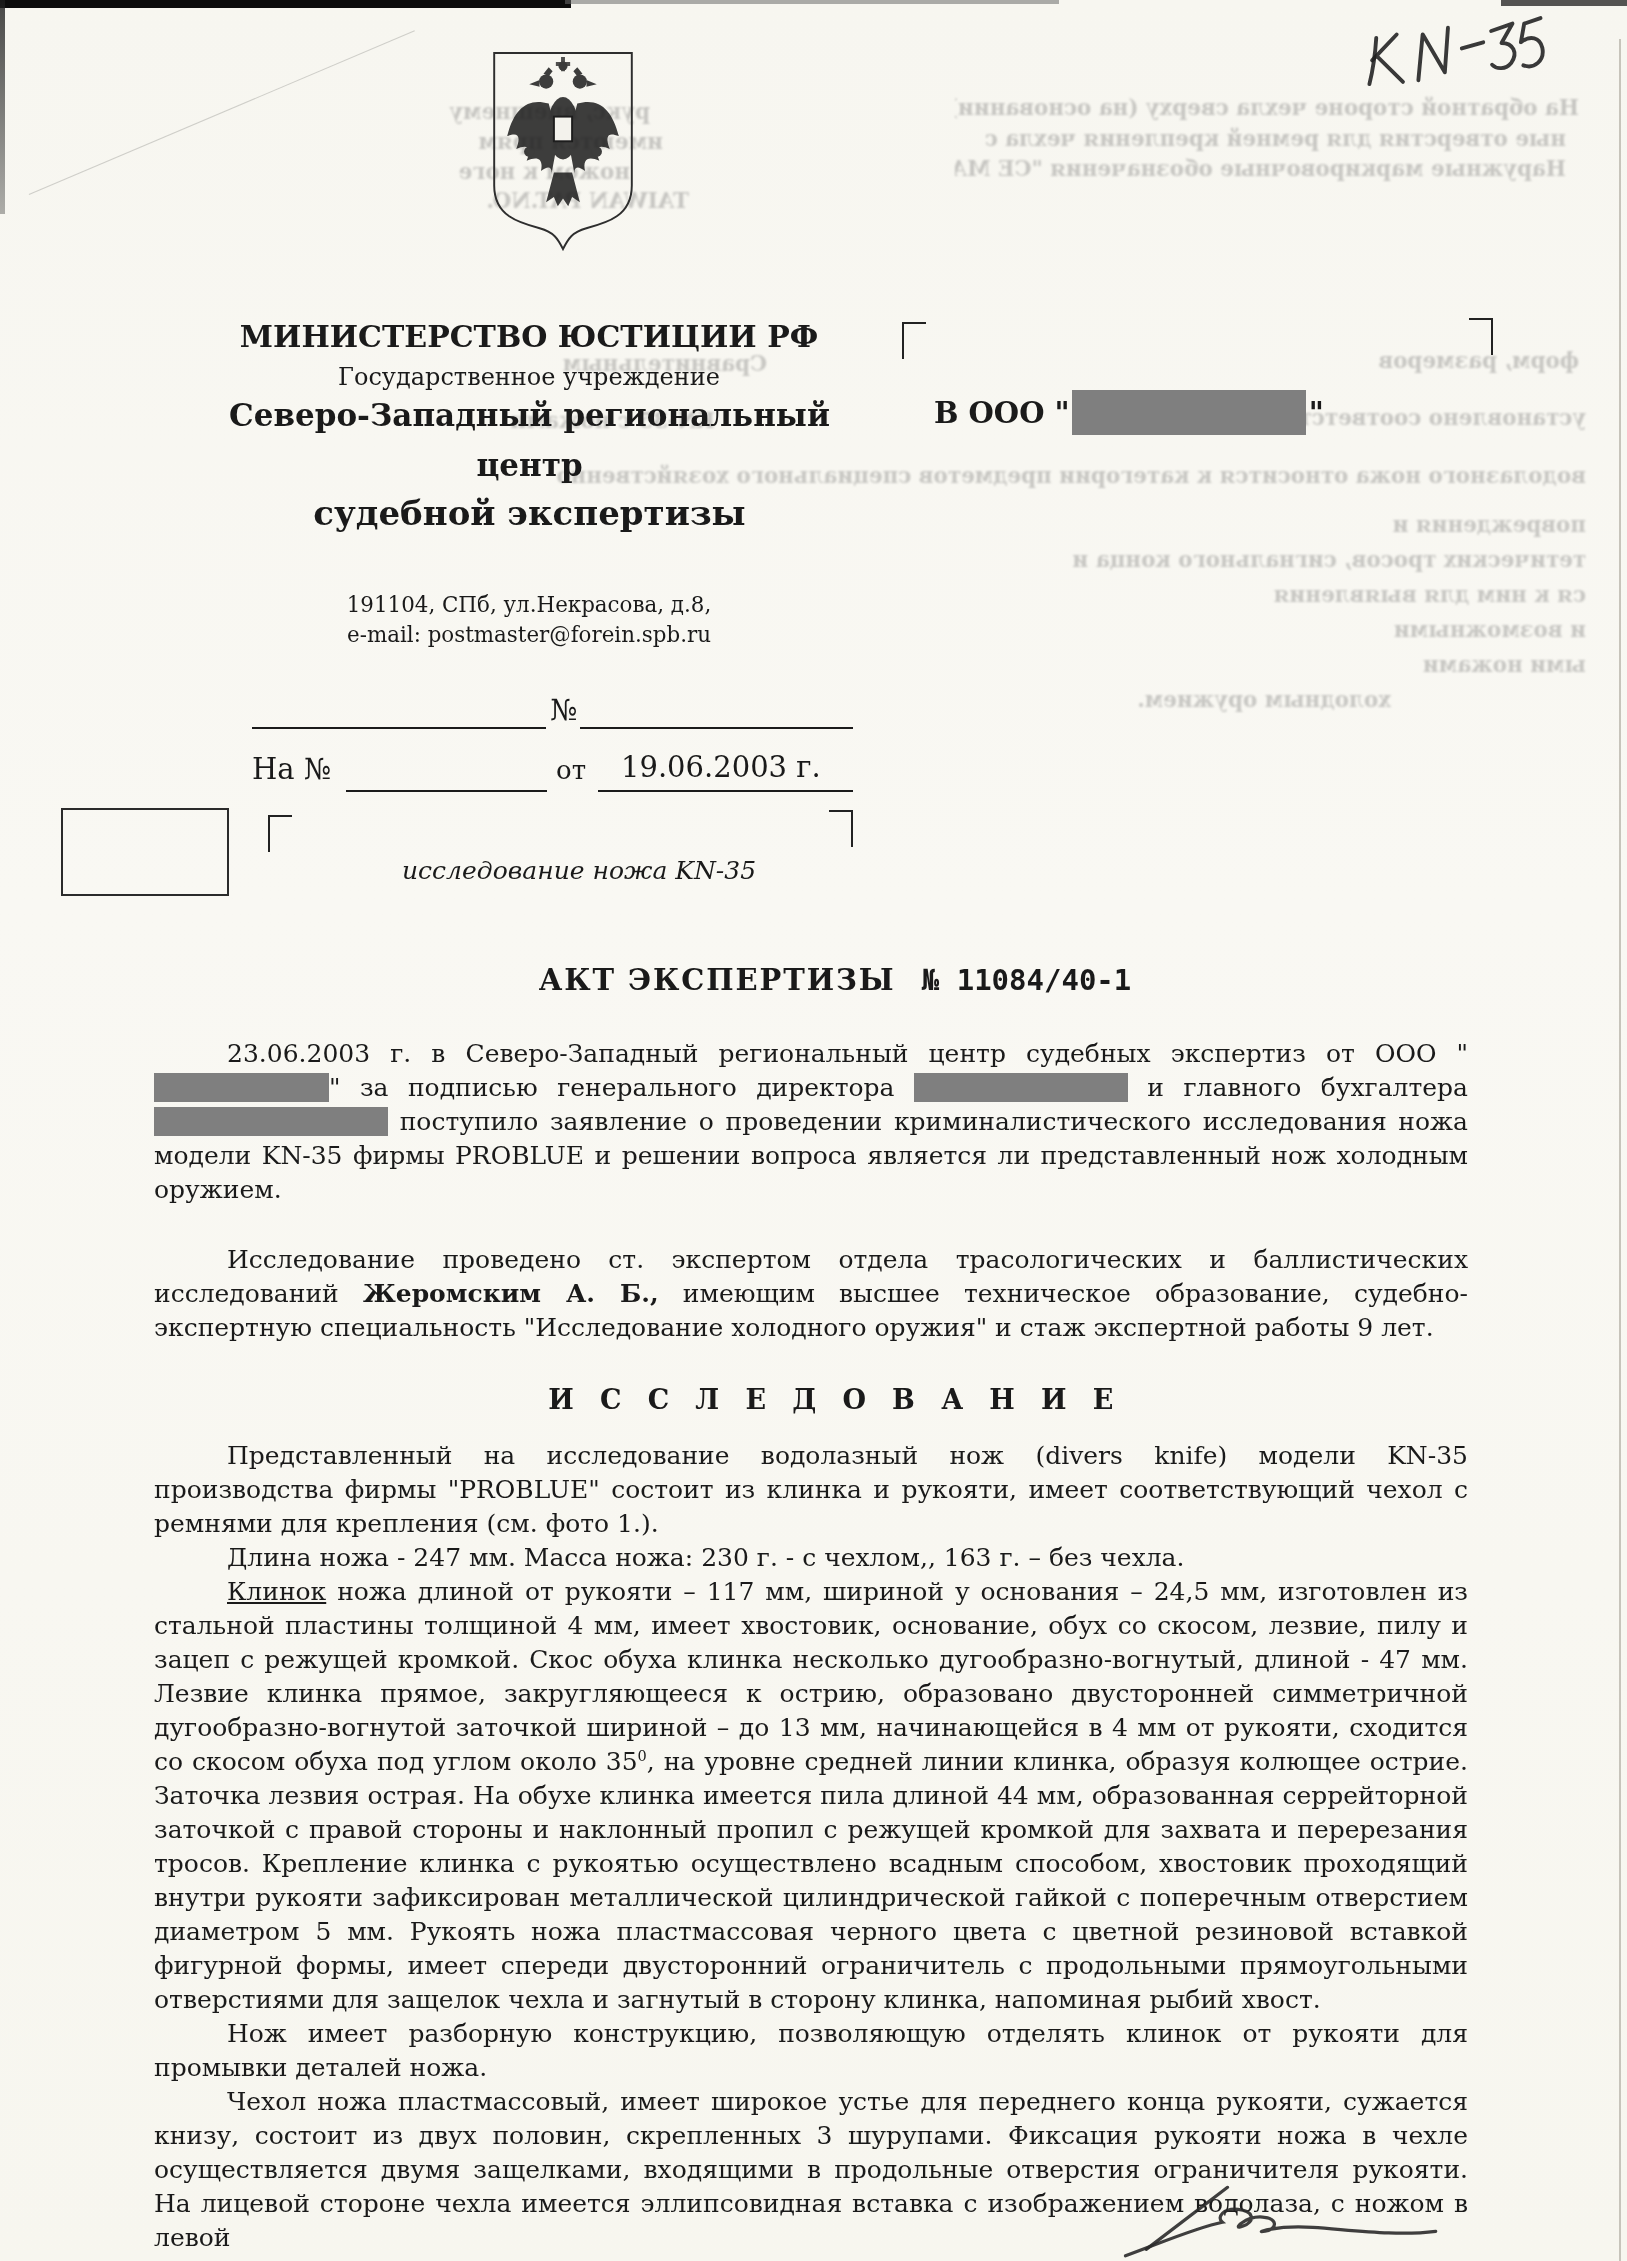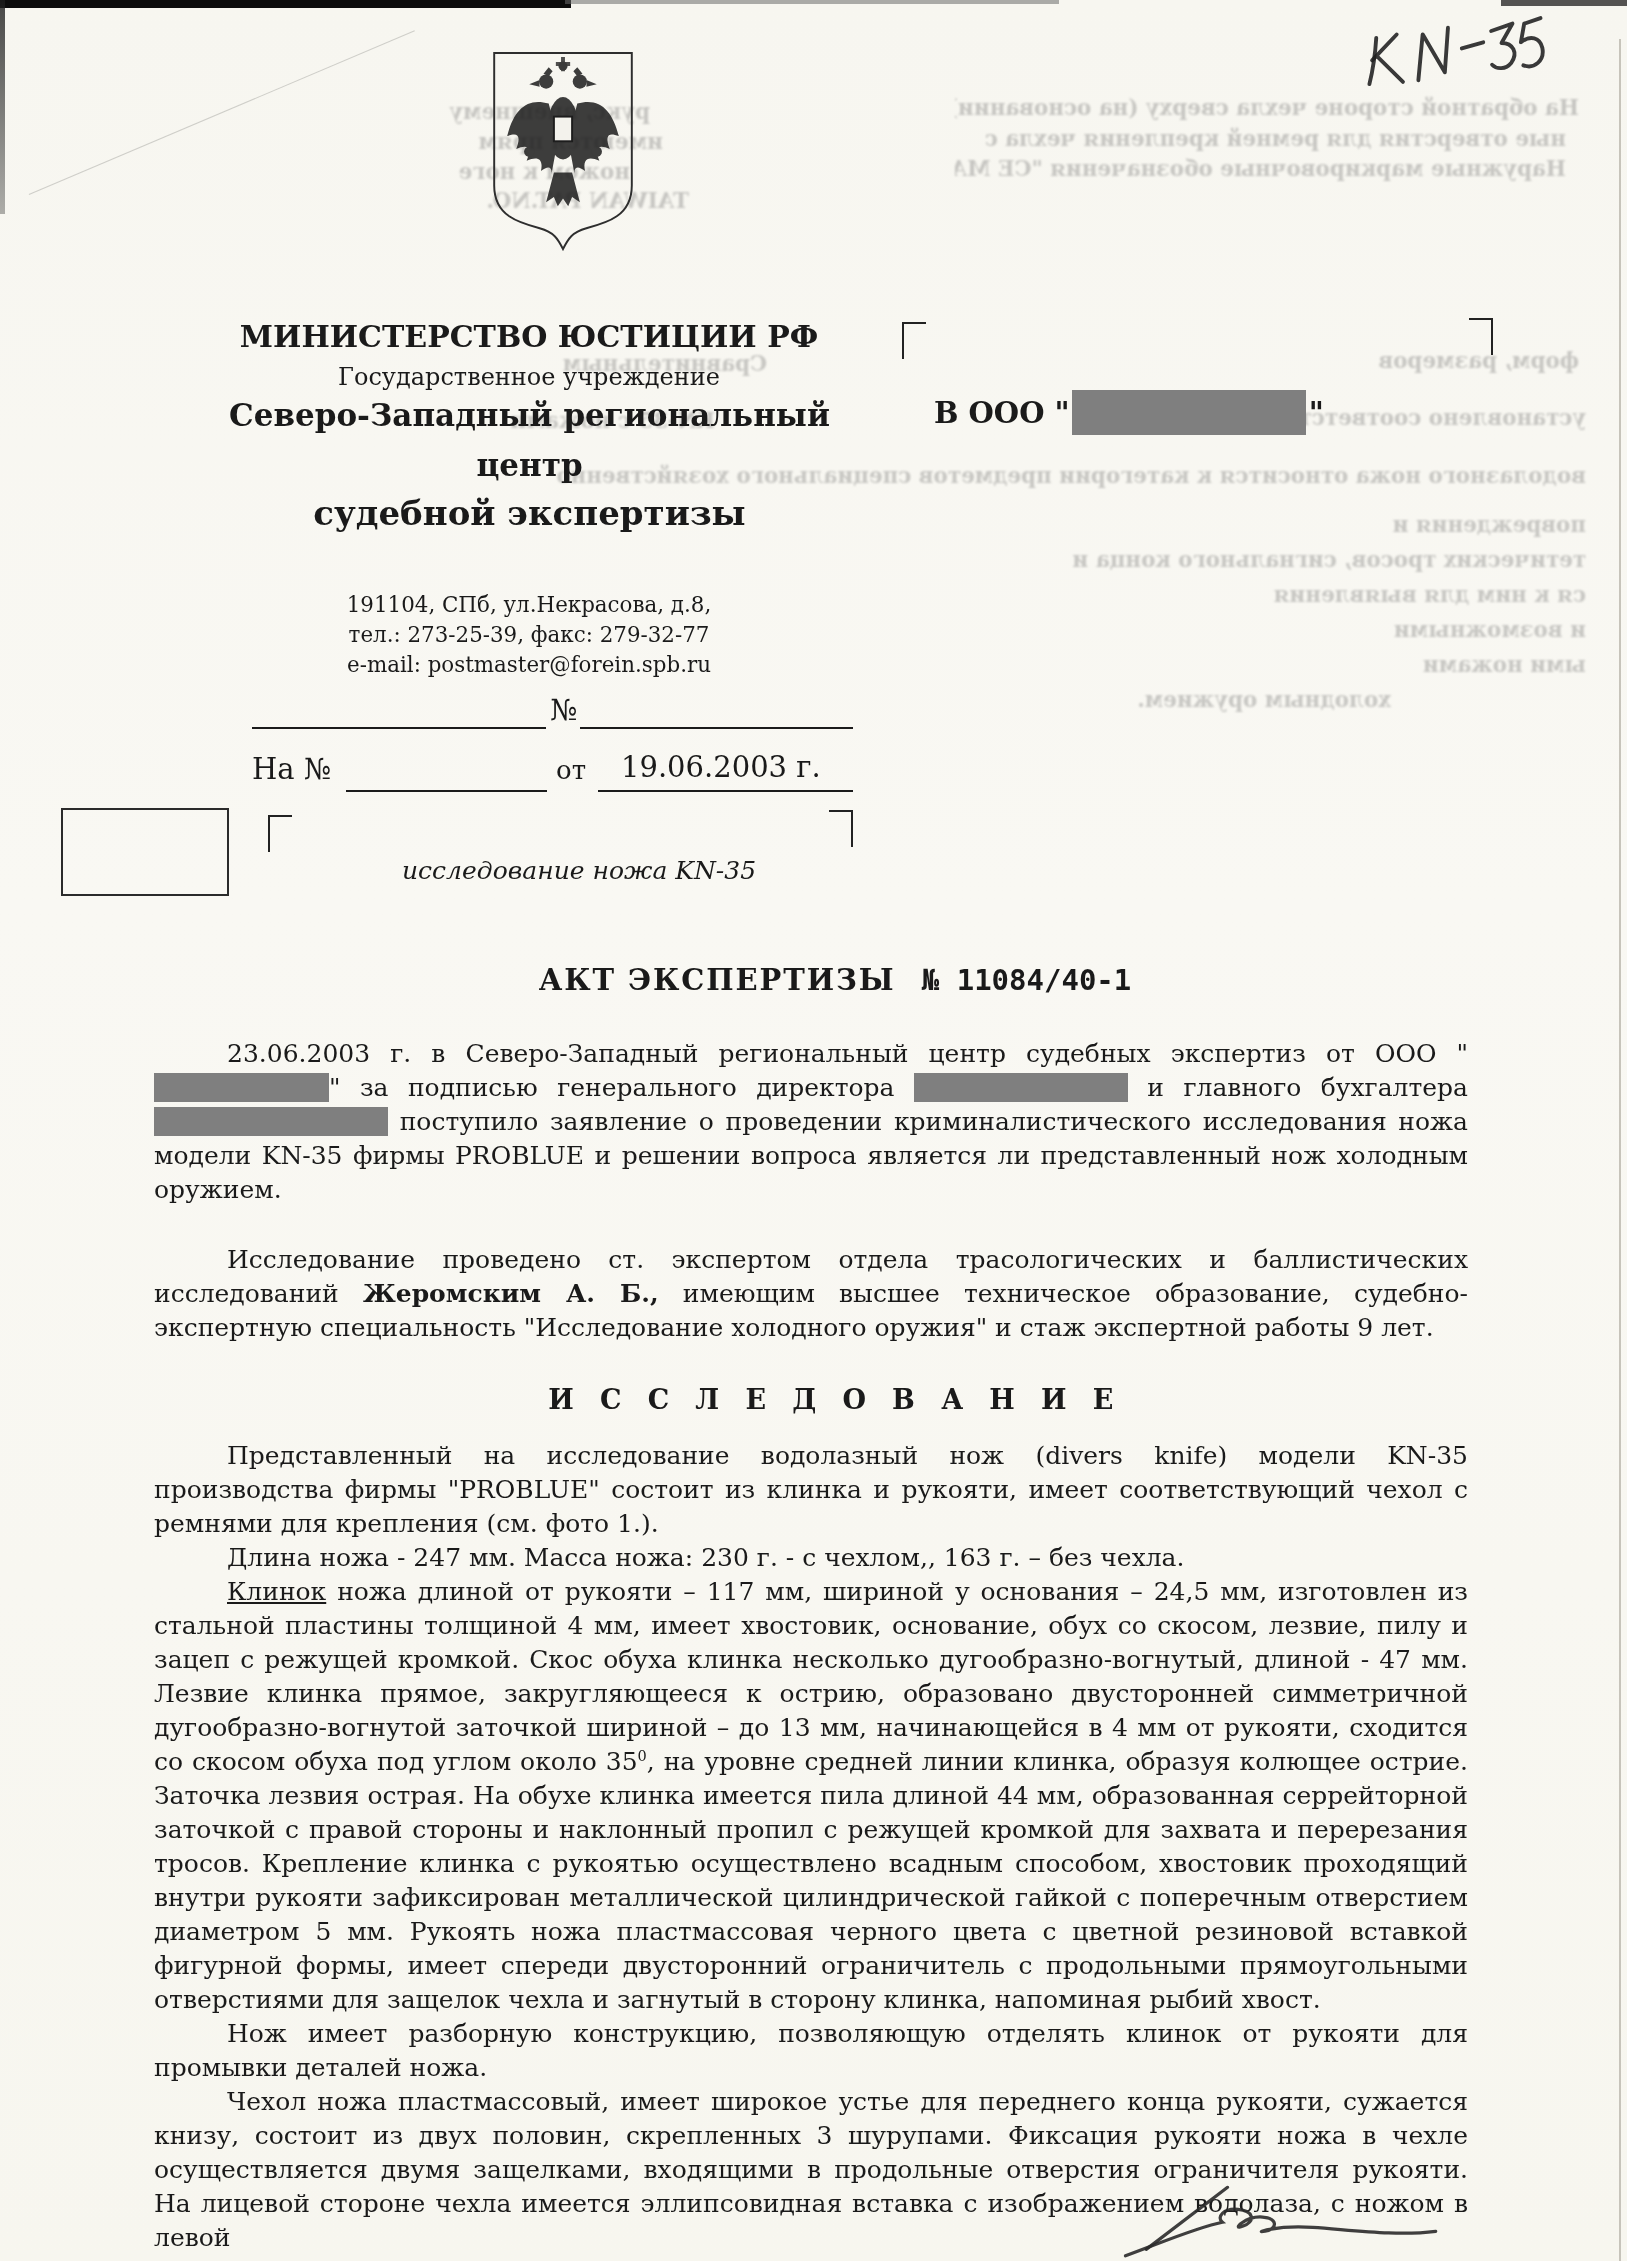--- a/index.html
+++ b/index.html
@@ -138,21 +138,20 @@
     <rect x="100" y="104" width="28" height="38" fill="#f3f2ec" stroke="#1d1d1d" stroke-width="3"></rect>
   </svg>
 
   <div class="abs lh lh-ministry">МИНИСТЕРСТВО ЮСТИЦИИ РФ</div>
   <div class="abs lh lh-org1">Северо-Западный региональный</div>
   <div class="abs lh lh-institution">Государственное учреждение</div>
   <div class="abs lh lh-org2">центр</div>
   <div class="abs lh lh-org3">судебной экспертизы</div>
   <div class="abs lh lh-address">
     <div>191104, СПб, ул.Некрасова, д.8,</div>
-    <div>тел.: 273-25-39, факс: 279-32-77</div>
     <div>e-mail: postmaster@forein.spb.ru</div>
   </div>
 
   <div class="abs cmark tl" style="left:902px;top:322px;"></div>
   <div class="abs cmark tr" style="left:1469px;top:318px;"></div>
 
   <div class="abs recipient">
     <span>В  ООО "</span>
     <span class="redact big"></span>
     <span>"</span>

